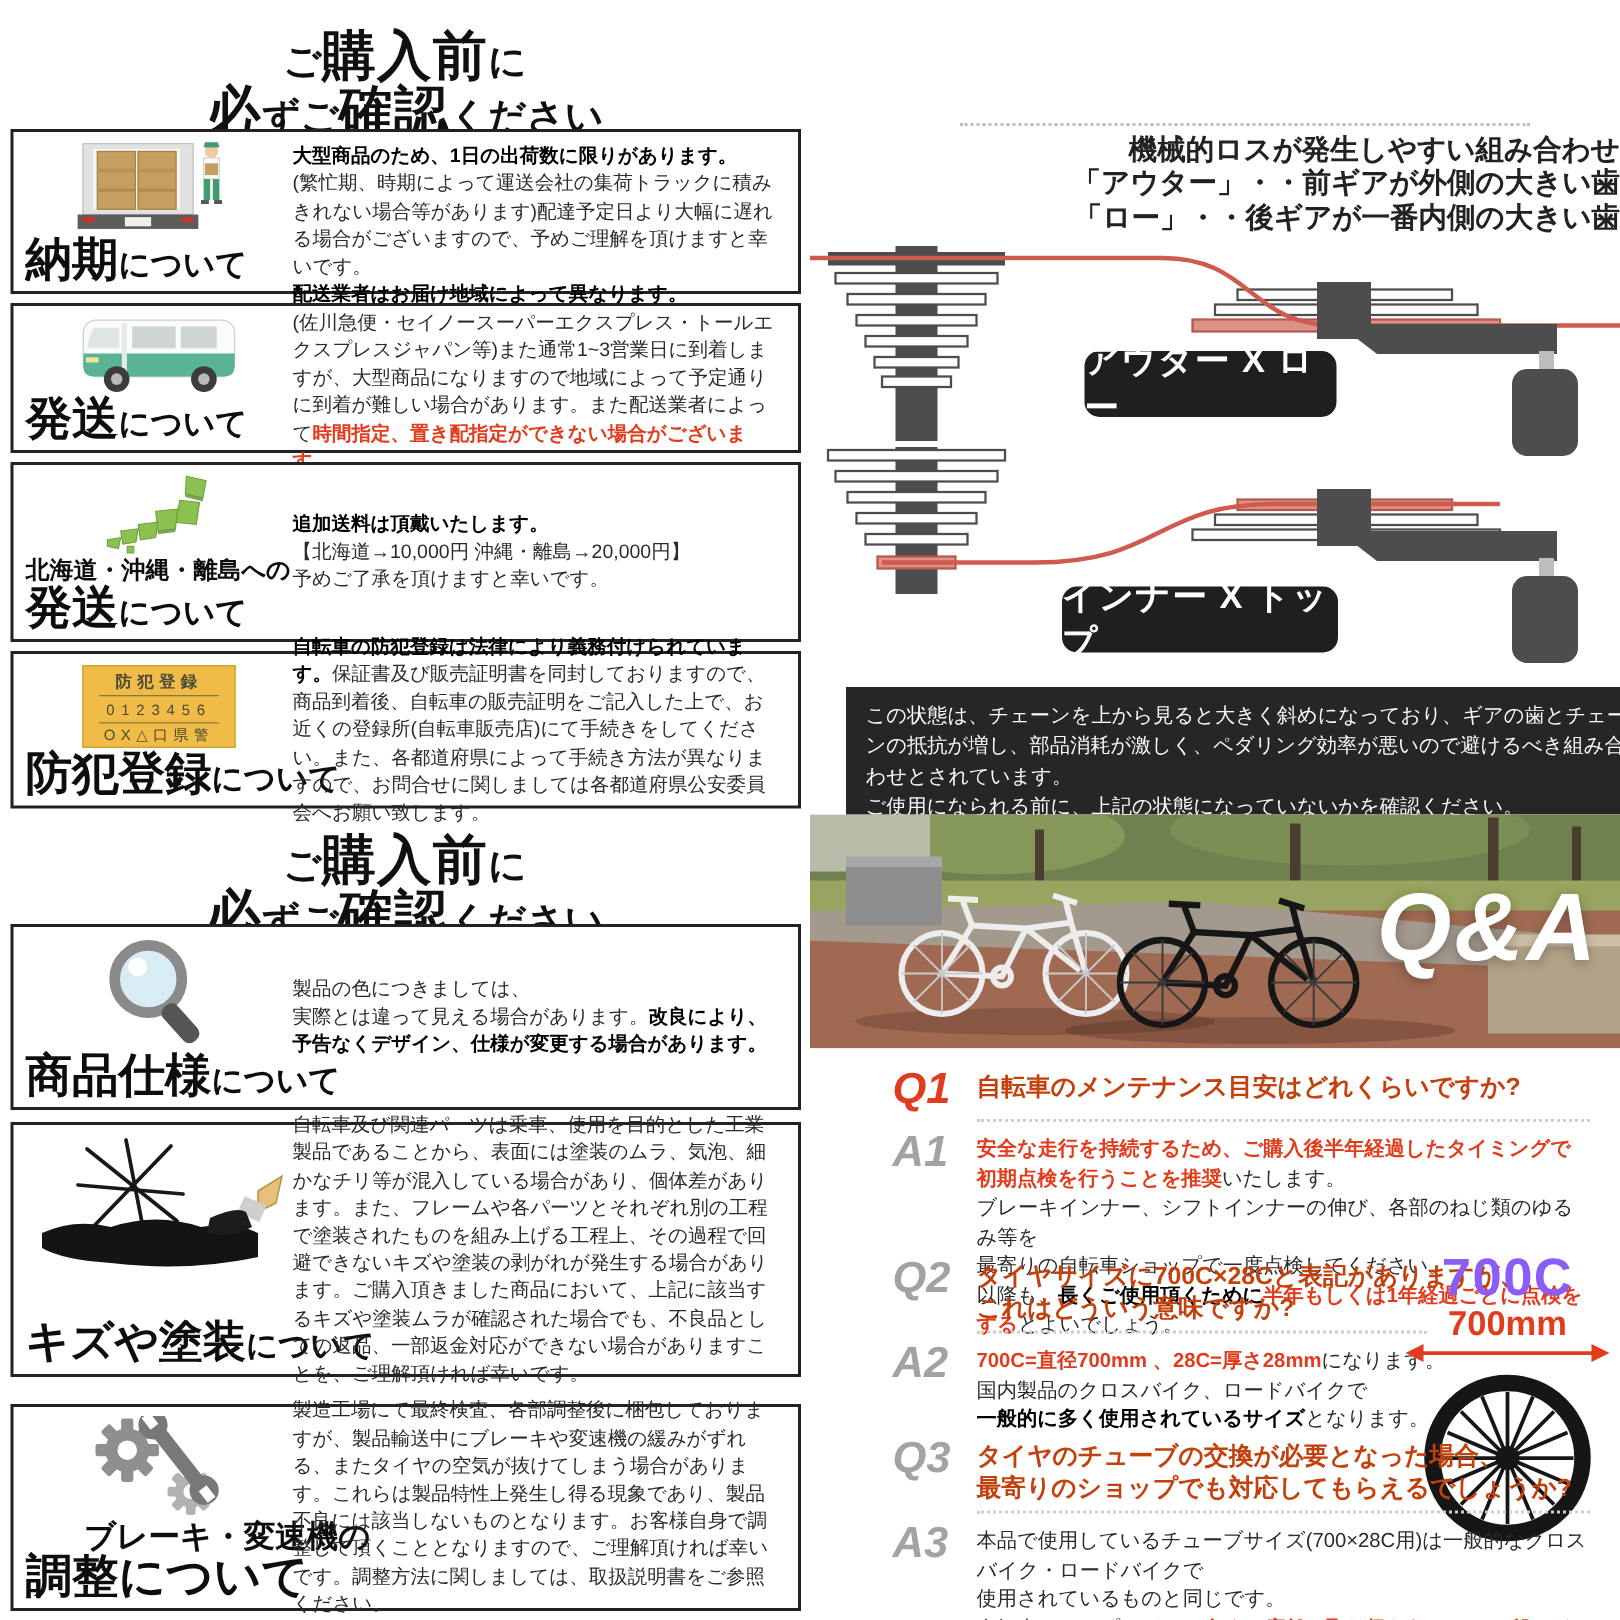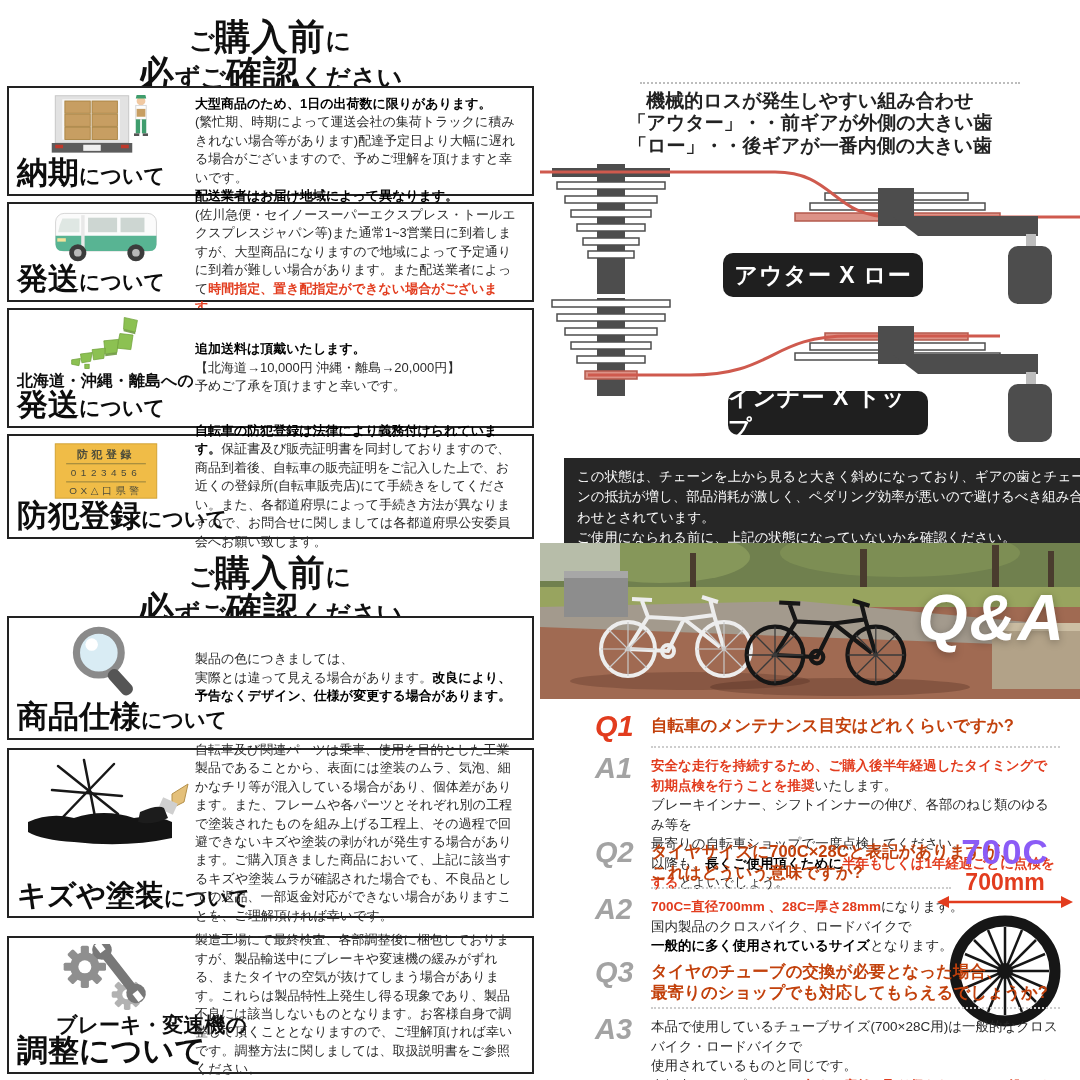--- a/index.html
+++ b/index.html
@@ -21,21 +21,21 @@
   .lab-main{font-size:31px;}
   .lab-suf{font-size:21px;}
   .tcol{flex:1;align-self:center;font-size:13px;line-height:1.42;color:#2a2a2a;white-space:pre-line;}
   .tlead{font-weight:bold;color:#000;}
   .tred{color:var(--red);font-weight:600;}
   .tbold{font-weight:bold;color:#000;}
   
   .rtitle{position:absolute;left:540px;width:540px;text-align:center;font-weight:900;color:#161616;
           font-size:31px;line-height:1.13;}
   .dotsep{position:absolute;left:640px;width:380px;border-top:2px dotted #bdbdbd;}
-  .intro{position:absolute;left:540px;width:540px;text-align:center;font-weight:600;color:#222;
+  .intro{position:absolute;left:540px;width:540px;text-align:right;font-weight:600;color:#222;
          font-size:19px;line-height:1.18;}
   .diag{position:absolute;left:540px;}
   .pill{position:absolute;background:#1f1f1f;border-radius:10px;color:#fff;font-weight:900;
         display:flex;align-items:center;justify-content:center;font-size:23px;letter-spacing:1px;}
   .notice{position:absolute;left:540px;width:540px;box-sizing:border-box;background:#262626;color:#fafafa;
           padding:9px 13px;font-size:13.5px;line-height:1.5;white-space:pre-line;margin-left:24px;}
   .photo{position:absolute;left:540px;width:540px;height:156px;overflow:hidden;}
   .qa-banner{position:absolute;right:14px;top:38px;font-style:italic;font-weight:900;font-size:64px;
              color:#fff;letter-spacing:2px;text-shadow:0 2px 8px rgba(0,0,0,.28);}
   .qa-block{position:absolute;left:595px;width:465px;}
@@ -244,21 +244,21 @@
     <g fill="#ffffff" stroke="#4d4d4d" stroke-width="1.5">
       <rect x="270" y="45" width="175" height="7"></rect>
         <rect x="285" y="35" width="143" height="7"></rect>
     </g>
     <path d="M0 14 L235 14 C295 14 292 59 352 59 L540 59" fill="none" stroke="#cf5a4e" stroke-width="3"></path>
     <rect x="338" y="30" width="36" height="38" fill="#4d4d4d"></rect>
     <path d="M352 58 L378 78 L498 78 L498 58 Z" fill="#4d4d4d"></path>
     <rect x="486" y="76" width="10" height="12" fill="#bdbdbd"></rect>
     <rect x="468" y="88" width="44" height="58" rx="10" fill="#4d4d4d"></rect>
   </svg>
-  <div class="pill" style="left:723px;top:253px;width:200px;height:44px">
+  <div class="pill" style="left:723px;top:234px;width:168px;height:44px">
       <span>アウター X ロー</span>
     </div>
 
   <svg class="diag" style="top:298px" width="540" height="158" viewBox="0 0 540 158">
     <rect x="57" y="0" width="28" height="98" fill="#4d4d4d"></rect>
     <g fill="#ffffff" stroke="#4d4d4d" stroke-width="1.5">
       <rect x="12" y="2" width="118" height="7"></rect>
         <rect x="17" y="16" width="108" height="7"></rect>
       <rect x="25" y="30" width="92" height="7"></rect>
         <rect x="31" y="44" width="80" height="7"></rect>
@@ -269,21 +269,21 @@
     <g fill="#ffffff" stroke="#4d4d4d" stroke-width="1.5">
       <rect x="270" y="45" width="175" height="7"></rect>
         <rect x="255" y="55" width="205" height="7"></rect>
     </g>
     <path d="M48 77 L150 77 C235 77 230 38 310 38 L460 38" fill="none" stroke="#cf5a4e" stroke-width="3"></path>
     <rect x="338" y="28" width="36" height="38" fill="#4d4d4d"></rect>
     <path d="M352 56 L378 76 L498 76 L498 56 Z" fill="#4d4d4d"></path>
     <rect x="486" y="74" width="10" height="12" fill="#bdbdbd"></rect>
     <rect x="468" y="86" width="44" height="58" rx="10" fill="#4d4d4d"></rect>
   </svg>
-  <div class="pill" style="left:728px;top:391px;width:200px;height:44px">
+  <div class="pill" style="left:708px;top:391px;width:184px;height:44px">
       <span>インナー X トップ</span>
     </div>
 
   <div class="notice" style="top:458px;height:85px"><span>この状態は、チェーンを上から見ると大きく斜めになっており、ギアの歯とチェーンの抵抗が増し、部品消耗が激しく、ペダリング効率が悪いので避けるべき組み合わせとされています。
 ご使用になられる前に、上記の状態になっていないかを確認ください。</span></div>
 
   <div class="photo" style="top:543px">
     <svg width="540" height="156" viewBox="0 0 540 156">
       <rect x="0" y="0" width="540" height="60" fill="#70804e"></rect>
       <ellipse cx="120" cy="14" rx="90" ry="26" fill="#86975a"></ellipse>

